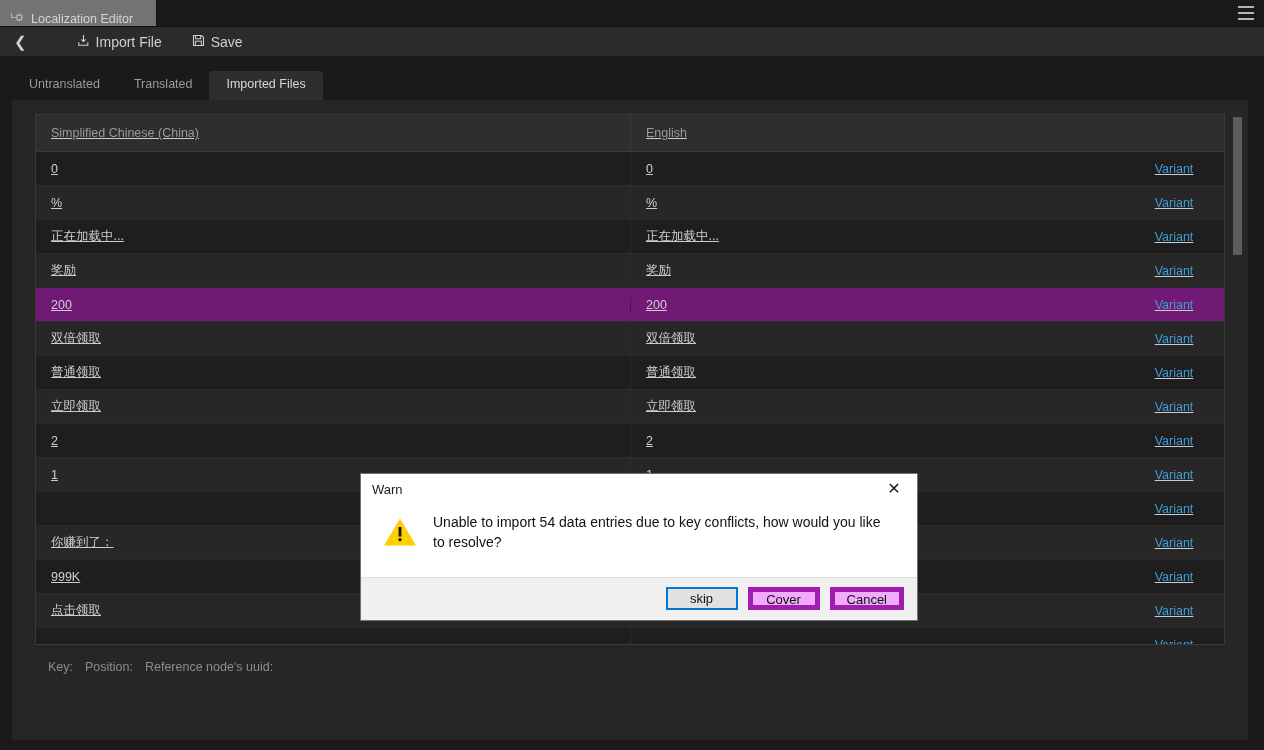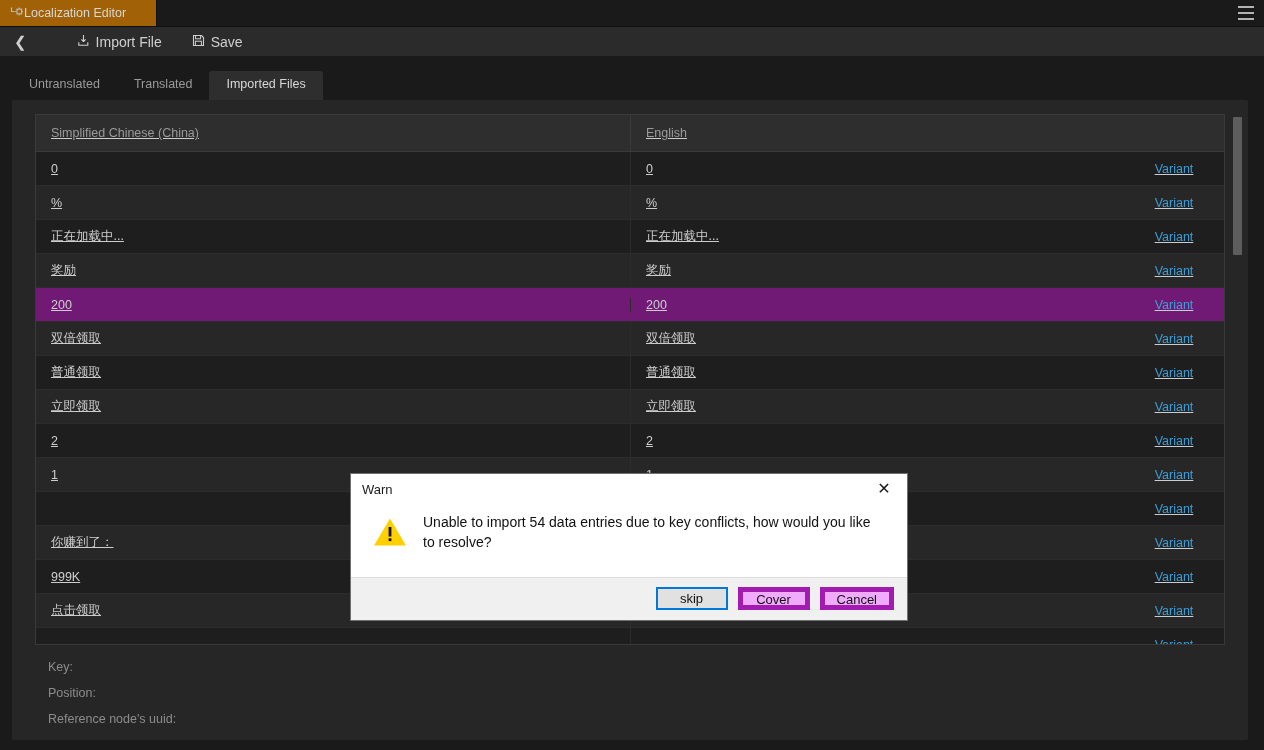--- a/index.html
+++ b/index.html
@@ -22,23 +22,24 @@
   .titlebar {
     height: 26px;
     background: #1a1a1a;
     display: flex;
     align-items: stretch;
     position: relative;
     border-bottom: 1px solid #111;
   }
   .win-tab {
     display: flex;
-    align-items: center;
+    align-items: flex-end;
+    gap: 7px;
     padding: 0 16px 0 10px;
-    background: #a16207;
+    background: #737373;
     color: #d6d6d6;
     font-size: 12.5px;
     min-width: 130px;
     border-right: 1px solid #111;
   }
   .tab-icon { width: 14px; height: 14px; display:block; }
   .hamburger {
     position: absolute;
     right: 10px;
     top: 6px;
@@ -202,32 +203,32 @@
     border-radius: 1px;
     cursor: pointer;
   }
 
   
   .info {
     position: absolute;
     left: 36px;
     top: 560px;
     display: flex;
-    flex-direction: column;
+    flex-direction: row;
     gap: 12px;
   }
   .info-line {
     font-size: 12.5px;
     color: #8c8c8c;
   }
 
   
   .dlg {
     position: absolute;
-    left: 351px;
+    left: 361px;
     top: 474px;
     width: 556px;
     background: #ffffff;
     box-shadow: 0 0 0 1px #707070;
     font-family: "Liberation Sans", "DejaVu Sans", sans-serif;
   }
   .dlg-title {
     height: 30px;
     display: flex;
     align-items: center;

